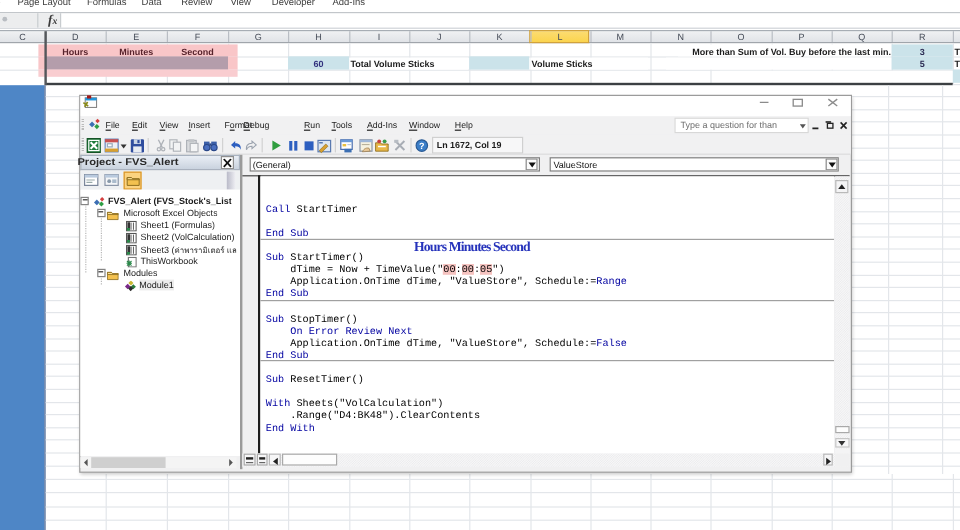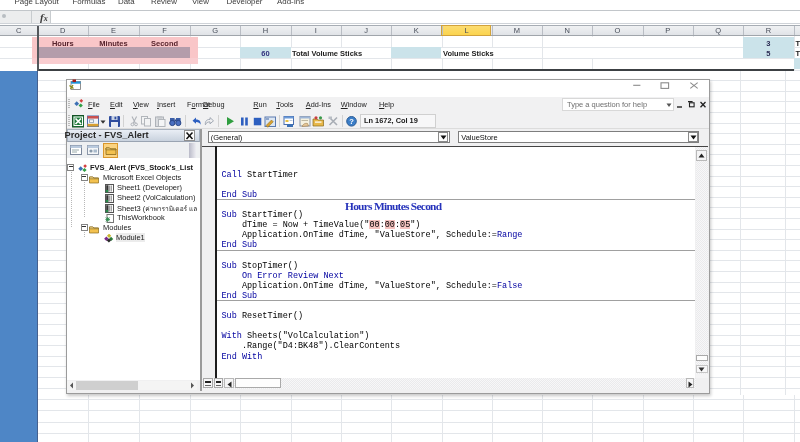--- a/index.html
+++ b/index.html
@@ -90,20 +90,21 @@
 <div class="ct" style="left:139px;top:38.5px;width:51px;text-align:center;color:#57232c">Second</div>
 <div class="a" style="left:240.3px;top:47.2px;width:50.3px;height:10.8px;background:#cbe3ea"></div>
 <div class="ct" style="left:240.3px;top:49px;width:50.3px;text-align:center;color:#32327e">60</div>
 <div class="a" style="left:291px;top:47.5px;width:99px;height:10px;background:#fff"></div>
 <div class="ct" style="left:292px;top:49px">Total Volume Sticks</div>
 <div class="a" style="left:391.2px;top:47.2px;width:50.3px;height:10.8px;background:#cbe3ea"></div>
 <div class="a" style="left:442px;top:47.5px;width:98px;height:10px;background:#fff"></div>
 <div class="ct" style="left:443px;top:49px">Volume Sticks</div>
 <div class="a" style="left:565px;top:37.3px;width:177.5px;height:9.4px;background:#fff"></div>
 <div class="a" style="left:555px;top:47.8px;width:187.5px;height:9.9px;background:#fff"></div>
+<div class="ct" style="left:440px;top:38.5px;width:302.5px;text-align:right">More than Sum of Vol. Buy before the last min.</div>
 <div class="a" style="left:743.3px;top:36.8px;width:50.3px;height:10.4px;background:#cbe3ea"></div>
 <div class="a" style="left:743.3px;top:47.2px;width:50.3px;height:10.8px;background:#cbe3ea"></div>
 <div class="ct" style="left:743.3px;top:38.5px;width:50.3px;text-align:center;color:#2c2c54">3</div>
 <div class="ct" style="left:743.3px;top:49px;width:50.3px;text-align:center;color:#2c2c54">5</div>
 <div class="ct" style="left:795.5px;top:38.5px">T</div>
 <div class="ct" style="left:795.5px;top:49px">T</div>
 <div class="a" style="left:600px;top:58.5px;width:193.6px;height:10px;background:#fff"></div>
 <div class="a" style="left:793.6px;top:58px;width:6.4px;height:11.3px;background:#cbe3ea"></div>
 <div class="a" style="left:37.5px;top:69.3px;width:756.1px;height:1.6px;background:#3c4043"></div>
 <div class="hl" style="left:793.6px;top:69.8px;width:6.4px"></div>
@@ -217,21 +218,21 @@
 <div class="a menu" style="left:133px;top:99.5px"><span class="u">V</span>iew</div>
 <div class="a menu" style="left:157px;top:99.5px"><span class="u">I</span>nsert</div>
 <div class="a menu" style="left:187px;top:99.5px">F<span class="u">o</span>rmat</div>
 <div class="a menu" style="left:203px;top:99.5px"><span class="u">D</span>ebug</div>
 <div class="a menu" style="left:253.3px;top:99.5px"><span class="u">R</span>un</div>
 <div class="a menu" style="left:276.3px;top:99.5px"><span class="u">T</span>ools</div>
 <div class="a menu" style="left:305.8px;top:99.5px"><span class="u">A</span>dd-Ins</div>
 <div class="a menu" style="left:340.8px;top:99.5px"><span class="u">W</span>indow</div>
 <div class="a menu" style="left:379px;top:99.5px"><span class="u">H</span>elp</div>
 <div class="a" style="left:562px;top:97.5px;width:112px;height:13px;background:#fff;border:1px solid #d8d8d8"></div>
-<div class="a" style="left:567px;top:100px;font-size:7.5px;color:#6e6e6e;white-space:nowrap">Type a question for help</div>
+<div class="a" style="left:567px;top:100px;font-size:7.5px;color:#6e6e6e;white-space:nowrap">Type a question for than</div>
 <svg class="a" style="left:665.5px;top:102.5px" width="6" height="5" viewBox="0 0 6 5">
       <path d="M0.5 0.5 L5.5 0.5 L3 4 Z" fill="#555"></path>
     </svg>
 <svg class="a" style="left:675px;top:99px" width="33" height="11" viewBox="0 0 33 11">
 <line x1="2" y1="8" x2="7" y2="8" stroke="#222" stroke-width="1.4"></line>
 <rect x="14.5" y="3.8" width="4.6" height="4" fill="none" stroke="#222" stroke-width="1.1"></rect>
 <rect x="13" y="2" width="4.6" height="1.3" fill="#222"></rect>
 <line x1="25.5" y1="3" x2="30.5" y2="8.2" stroke="#222" stroke-width="1.3"></line>
 <line x1="30.5" y1="3" x2="25.5" y2="8.2" stroke="#222" stroke-width="1.3"></line>
 </svg>
@@ -378,21 +379,21 @@
 <path d="M0.5 3.8 L9.5 3.8 L9.5 3 L4.8 3 L3.9 2 L0.5 2 Z" fill="#fbe29a" stroke="#8a6a1a" stroke-width="0.7"></path>
     </svg>
 <div class="a" style="left:103px;top:173.4px;font-size:7.5px;font-weight:400;color:#1a1a1a;white-space:nowrap;max-width:96px;overflow:hidden">Microsoft Excel Objects</div>
 <svg class="a" style="left:105px;top:184px" width="9" height="9" viewBox="0 0 9 9">
 <rect x="0.5" y="0.5" width="8" height="8" fill="#fff" stroke="#555"></rect>
 <rect x="1.2" y="1.2" width="2.2" height="6.6" fill="#333"></rect>
 <line x1="4.2" y1="1.5" x2="4.2" y2="7.5" stroke="#555" stroke-width="0.8"></line>
 <line x1="6.2" y1="1.5" x2="6.2" y2="7.5" stroke="#555" stroke-width="0.8"></line>
 <rect x="0.8" y="6" width="2.4" height="2.2" fill="#2a8a4a"></rect>
     </svg>
-<div class="a" style="left:117px;top:183.4px;font-size:7.5px;font-weight:400;color:#1a1a1a;white-space:nowrap;max-width:82px;overflow:hidden">Sheet1 (Developer)</div>
+<div class="a" style="left:117px;top:183.4px;font-size:7.5px;font-weight:400;color:#1a1a1a;white-space:nowrap;max-width:82px;overflow:hidden">Sheet1 (Formulas)</div>
 <svg class="a" style="left:105px;top:194px" width="9" height="9" viewBox="0 0 9 9">
 <rect x="0.5" y="0.5" width="8" height="8" fill="#fff" stroke="#555"></rect>
 <rect x="1.2" y="1.2" width="2.2" height="6.6" fill="#333"></rect>
 <line x1="4.2" y1="1.5" x2="4.2" y2="7.5" stroke="#555" stroke-width="0.8"></line>
 <line x1="6.2" y1="1.5" x2="6.2" y2="7.5" stroke="#555" stroke-width="0.8"></line>
 <rect x="0.8" y="6" width="2.4" height="2.2" fill="#2a8a4a"></rect>
     </svg>
 <div class="a" style="left:117px;top:193.4px;font-size:7.5px;font-weight:400;color:#1a1a1a;white-space:nowrap;max-width:82px;overflow:hidden">Sheet2 (VolCalculation)</div>
 <svg class="a" style="left:105px;top:204px" width="9" height="9" viewBox="0 0 9 9">
 <rect x="0.5" y="0.5" width="8" height="8" fill="#fff" stroke="#555"></rect>

